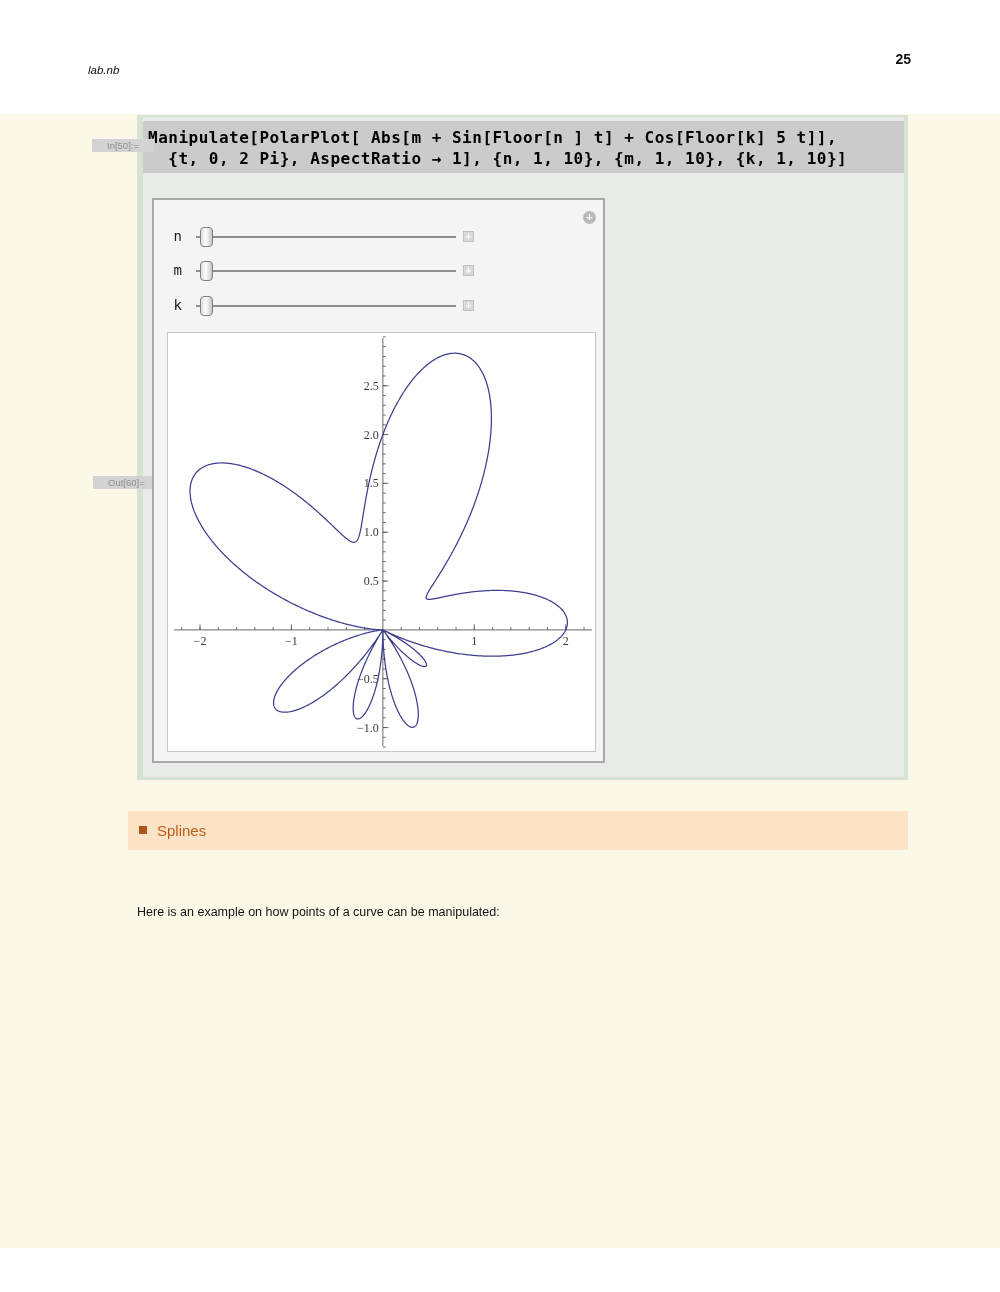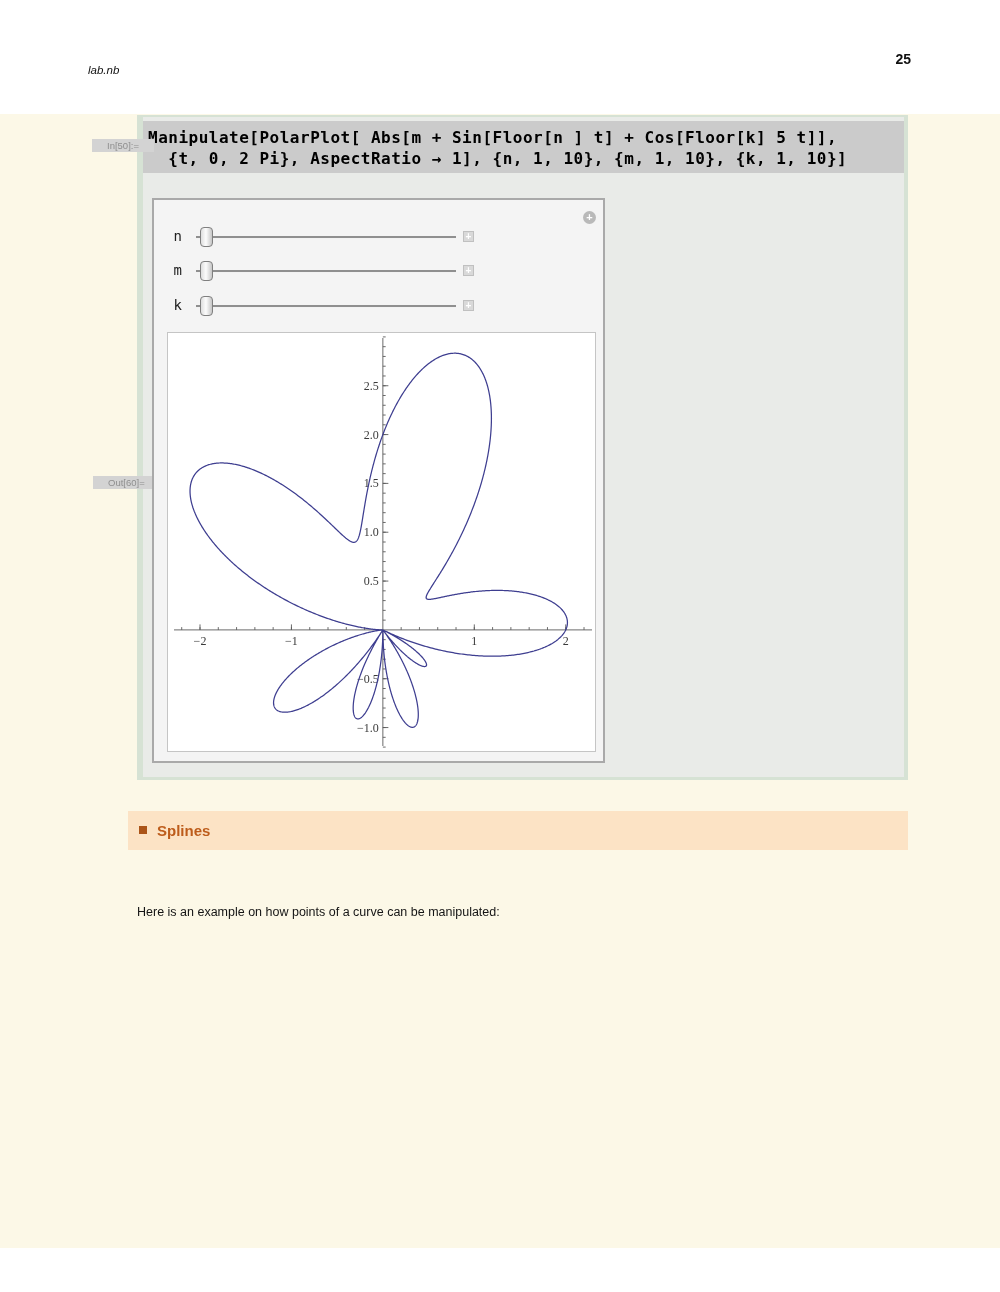--- a/index.html
+++ b/index.html
@@ -34,21 +34,21 @@
   .plusbox{position:absolute;left:309px;top:5px;width:11px;height:11px;background:#d9d9d9;border:1px solid #c0c0c0;
       color:#ffffff;font-size:10px;font-weight:bold;line-height:10px;text-align:center;box-sizing:border-box;cursor:pointer;}
   .row-n{top:26px;} .row-m{top:60px;} .row-k{top:95px;}
 
   .plot-frame{position:absolute;left:13px;top:132px;width:429px;height:420px;box-sizing:border-box;
       background:#ffffff;border:1px solid #c5c5c5;}
 
   
   .section-bar{position:absolute;left:128px;top:811px;width:780px;height:39px;background:#fce3c5;}
   .section-bullet{position:absolute;left:11px;top:15px;width:8px;height:8px;background:#ab5418;}
-  .section-title{position:absolute;left:29px;top:11px;font-size:15px;font-weight:bold;color:#bd5c1b;}
+  .section-title{position:absolute;left:29px;top:11px;font-size:15px;font-weight:normal;color:#bd5c1b;}
   .para{position:absolute;left:137px;top:859px;font-size:12.5px;color:#151515;margin-top:46px;}
 </style>
 </head>
 <body>
 
 <div class="page">
   <div class="hdr-left">lab.nb</div>
   <div class="hdr-right">25</div>
 
   <div class="content-bg"></div>

